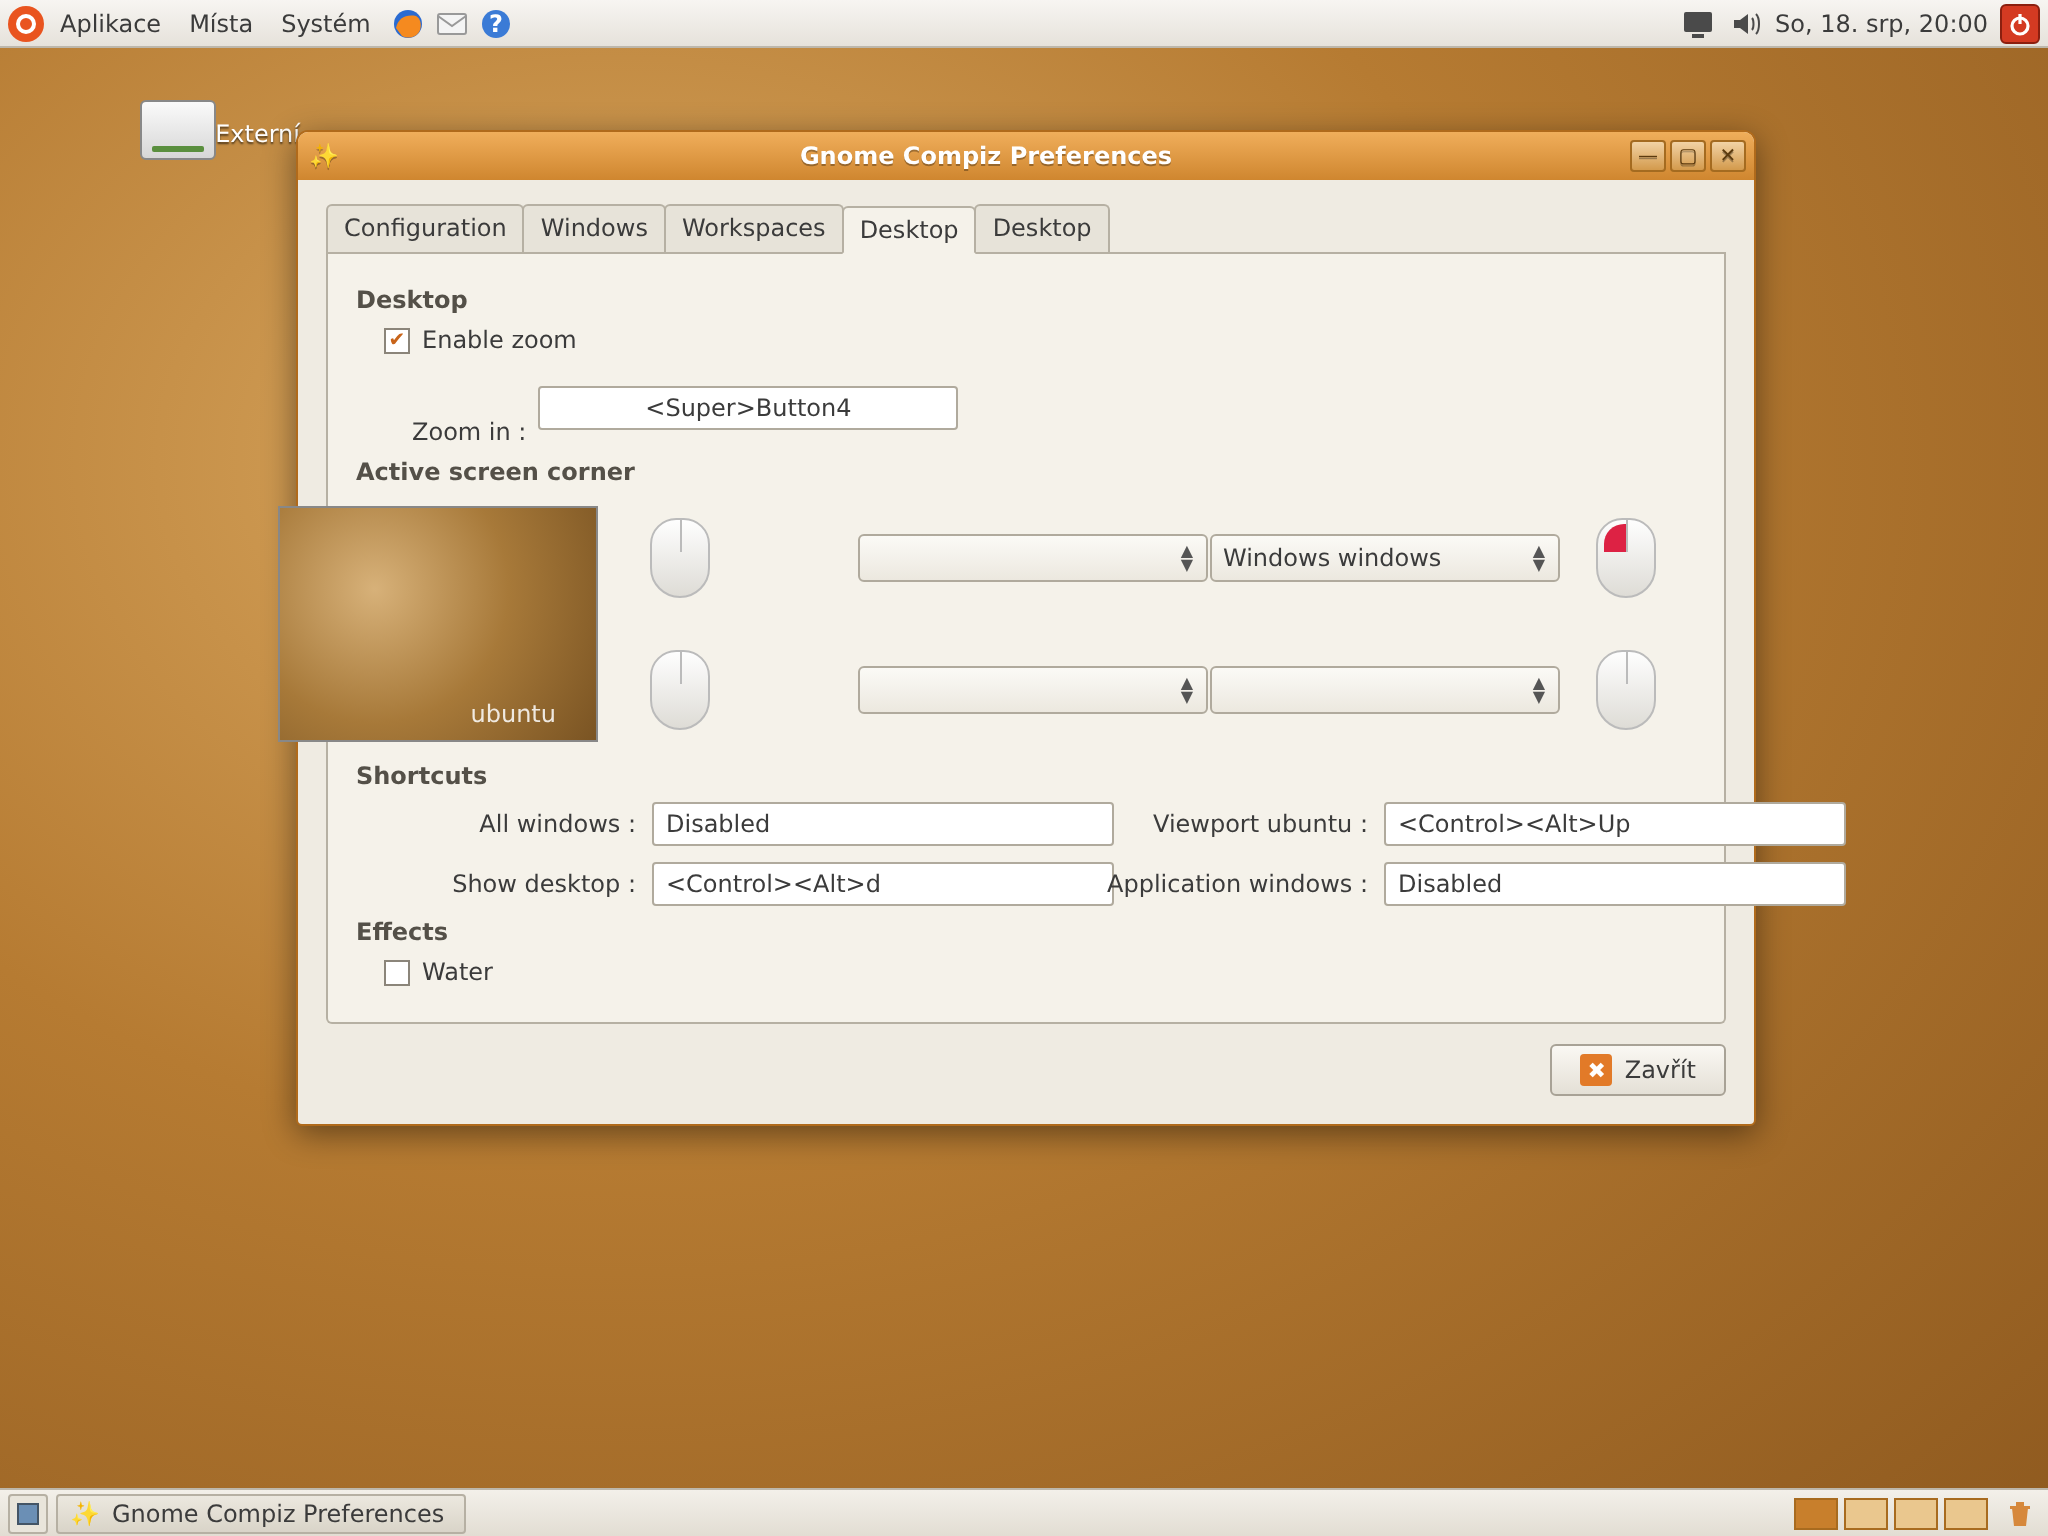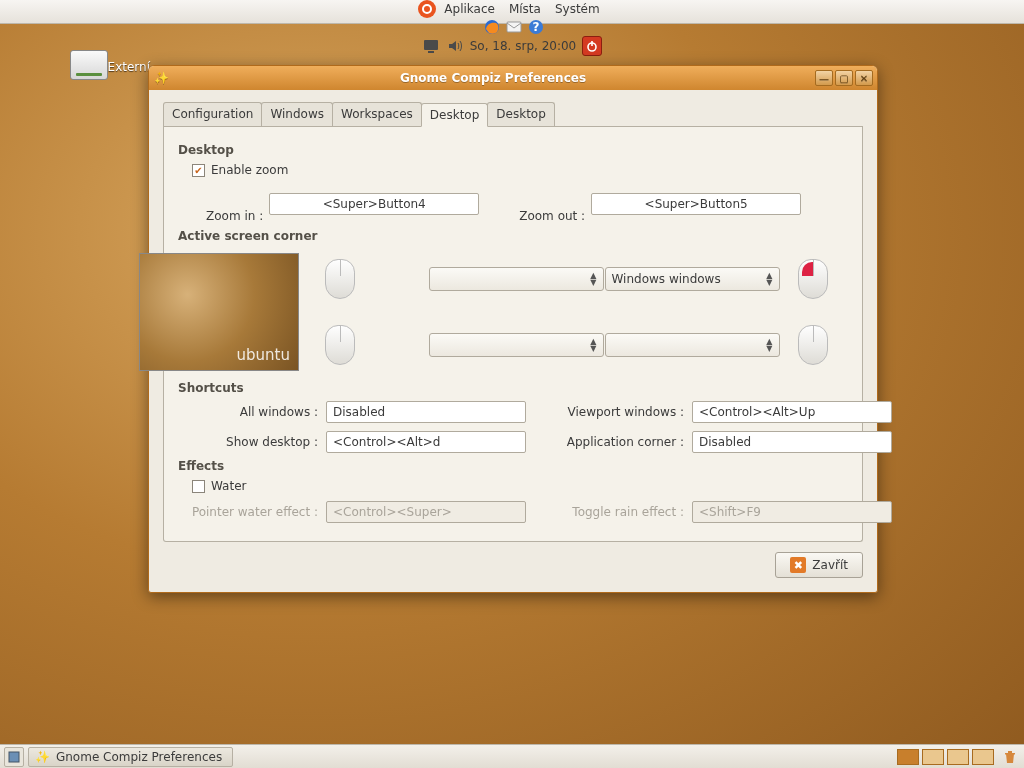--- a/index.html
+++ b/index.html
@@ -1,20 +1,20 @@
 <!DOCTYPE html>
 <html><head>
 <meta charset="utf-8">
 <style>
 * { box-sizing: border-box; margin: 0; padding: 0; font-family: "DejaVu Sans", "Liberation Sans", sans-serif; font-size: 12px; }
 html, body { width: 1024px; height: 768px; overflow: hidden; }
 body { background: radial-gradient(ellipse at 30% 30%, #d8a760 0%, #b67b32 45%, #8f5a1f 100%); }
 
 
-.top-panel { position: absolute; top:0; left:0; right:0; height:24px; background: linear-gradient(#f7f5f2,#e6e2db); border-bottom:1px solid #bdb7ab; display:flex; align-items:center; padding:0 4px; color:#3b3b3b;flex-direction:column; }
+.top-panel { position: absolute; top:0; left:0; right:0; height:24px; background: linear-gradient(#f7f5f2,#e6e2db); border-bottom:1px solid #bdb7ab; display:flex; align-items:center; padding:0 4px; color:#3b3b3b; }
 .top-panel .menus { display:flex; gap:2px; align-items:center; }
 .top-panel .menus span.label { padding:0 6px; cursor:default; }
 .top-panel .icons-left { display:flex; gap:4px; margin-left:4px; }
 .top-panel .spacer { flex:1; }
 .top-panel .tray { display:flex; gap:6px; align-items:center; }
 .power { background:#d43a22; border:1px solid #8b1f0f; border-radius:3px; width:20px; height:20px; display:flex; align-items:center; justify-content:center; }
 .icon { width:18px; height:18px; display:inline-flex; align-items:center; justify-content:center; }
 
 
 .desktop-item { position:absolute; top:50px; left:70px; width:80px; display:flex; flex-direction:row; align-items:center; color:#fff; text-shadow:0 1px 1px rgba(0,0,0,.6); font-size:12px; }
@@ -38,31 +38,31 @@
 .section-title { font-weight:bold; color:#545048; margin:6px 0 6px; }
 .check-row { display:flex; align-items:center; gap:6px; margin-left:14px; color:#3b3b3b; }
 .checkbox { width:13px; height:13px; border:1px solid #8b857a; background:#fff; display:inline-flex; align-items:center; justify-content:center; font-size:10px; color:#c8641a; }
 .checkbox.checked::after { content:"✔"; }
 
 .zoom-row { display:flex; gap:40px; margin:8px 0 4px 28px; align-items:center; }
 .field-pair { display:flex; align-items:center; gap:6px; }
 .field-label { color:#3b3b3b;margin-top:24px; }
 .text-input { height:22px; border:1px solid #b0aa9d; background:#fff; padding:0 6px; color:#3b3b3b; border-radius:2px; }
 .text-input.w210 { width:210px;text-align:center; }
-.text-input.w200 { width:200px; }
+.text-input.w200 { width:231px; }
 .text-input.disabled { color:#a9a49a; background:#f0ece3; }
 
 .corners { display:grid; grid-template-columns:50px 180px 160px 180px 50px; grid-template-rows:60px 60px; gap:6px; align-items:center; justify-items:center; margin:6px 0 4px 16px; }
 .mouse-ico { width:30px; height:40px; border:1px solid #bbb; border-radius:14px 14px 16px 16px; background:linear-gradient(#fefefe,#dedcd6); position:relative; }
 .mouse-ico::before { content:""; position:absolute; top:0; left:50%; width:1px; height:16px; background:#bbb; }
 .mouse-ico.red::after { content:""; position:absolute; top:2px; left:3px; width:11px; height:14px; background:#d24; border-radius:10px 0 0 0; }
 .combo { width:175px; height:24px; border:1px solid #b0aa9d; background:linear-gradient(#fbfaf6,#ece8df); display:flex; align-items:center; padding:0 6px; border-radius:3px; justify-content:space-between; font-size:12px; color:#3b3b3b; }
 .combo .arrows { font-size:8px; line-height:7px; color:#555; text-align:center; }
 .preview { width:160px; height:118px; grid-row:1 / span 2; background:radial-gradient(circle at 30% 35%, #d7b179 0%, #a77939 50%, #7a5423 100%); border:1px solid #888; position:relative; }
-.preview .brand { position:absolute; bottom:6px; right:8px; color:rgba(255,255,255,.85); font-size:15px; }
+.preview .brand { position:absolute; bottom:6px; right:20px; color:rgba(255,255,255,.85); font-size:12px; }
 
 .shortcut-grid { display:grid; grid-template-columns:130px 200px 150px 200px; row-gap:8px; column-gap:8px; align-items:center; margin:6px 0 0 10px; }
 .shortcut-grid .lbl { text-align:right; color:#3b3b3b; }
 
 .btn-row { display:flex; justify-content:flex-end; padding-top:10px; }
 .btn { display:flex; align-items:center; gap:6px; padding:4px 14px; background:linear-gradient(#faf8f3,#e4e0d6); border:1px solid #a8a296; border-radius:3px; color:#3b3b3b; cursor:default; }
 .btn .x { background:#e27a28; color:#fff; font-weight:bold; width:16px; height:16px; display:inline-flex; align-items:center; justify-content:center; border-radius:2px; font-size:11px; }
 
 
 .bottom-panel { position:absolute; bottom:0; left:0; right:0; height:24px; background:linear-gradient(#f3f0ea,#e2ddd3); border-top:1px solid #bdb7ab; display:flex; align-items:center; padding:0 4px; }
@@ -161,24 +161,20 @@
       <div class="section-title">Desktop</div>
       <div class="check-row">
         <span class="checkbox checked"></span>
         <span>Enable zoom</span>
       </div>
       <div class="zoom-row">
         <div class="field-pair">
           <span class="field-label">Zoom in :</span>
           <input class="text-input w210" value="&lt;Super&gt;Button4" style="">
         </div>
-        <div class="field-pair">
-          <span class="field-label">Zoom out :</span>
-          <input class="text-input w210" value="&lt;Super&gt;Button5" style="">
-        </div>
       </div>
 
       <div class="section-title">Active screen corner</div>
       <div class="corners">
         <div class="mouse-ico"></div>
         <div class="combo">
             <span></span>
             <span class="arrows">▲<br>▼</span>
           </div>
         <div class="preview">
@@ -199,39 +195,33 @@
             <span></span>
             <span class="arrows">▲<br>▼</span>
           </div>
         <div class="mouse-ico"></div>
       </div>
 
       <div class="section-title">Shortcuts</div>
       <div class="shortcut-grid">
         <span class="lbl">All windows :</span>
         <input class="text-input w200" value="Disabled" style="">
-        <span class="lbl">Viewport windows :</span>
+        <span class="lbl">Viewport ubuntu :</span>
         <input class="text-input w200" value="&lt;Control&gt;&lt;Alt&gt;Up" style="">
 
         <span class="lbl">Show desktop :</span>
         <input class="text-input w200" value="&lt;Control&gt;&lt;Alt&gt;d" style="">
-        <span class="lbl">Application corner :</span>
+        <span class="lbl">Application windows :</span>
         <input class="text-input w200" value="Disabled" style="">
       </div>
 
       <div class="section-title">Effects</div>
       <div class="check-row">
         <span class="checkbox"></span>
         <span>Water</span>
-      </div>
-      <div class="shortcut-grid" style="margin-top:8px; color:#a9a49a;">
-        <span class="lbl" style="color:#a9a49a">Pointer water effect :</span>
-        <input class="text-input w200 disabled" disabled="" value="&lt;Control&gt;&lt;Super&gt;" style="">
-        <span class="lbl" style="color:#a9a49a">Toggle rain effect :</span>
-        <input class="text-input w200 disabled" disabled="" value="&lt;Shift&gt;F9" style="">
       </div>
 
     </div>
 
     <div class="btn-row">
       <div class="btn">
         <span class="x">✖</span>
         <span>Zavřít</span>
       </div>
     </div>

